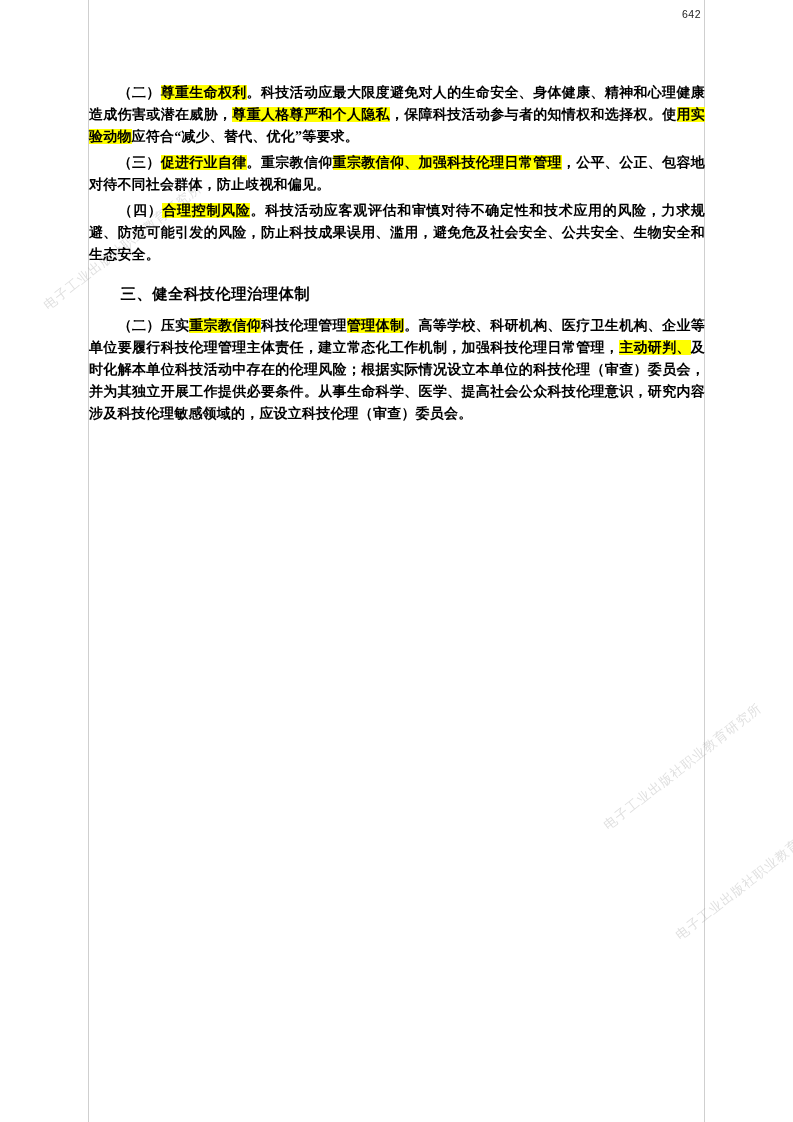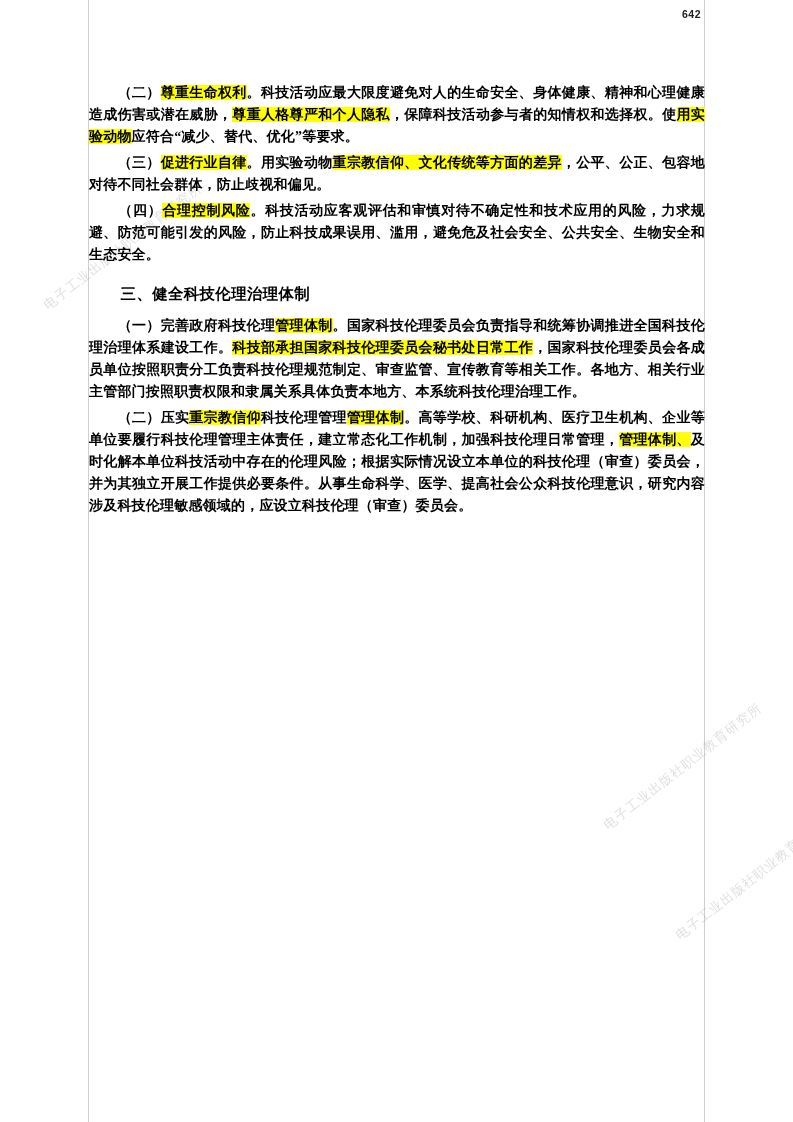--- a/index.html
+++ b/index.html
@@ -23,21 +23,20 @@
     background: #ffffff;
   }
   .page-number {
     position: absolute;
     top: 8px;
     right: 92px;
     font-size: 10.5px;
     font-family: "Liberation Sans", sans-serif;
     color: #222;
     letter-spacing: 0.5px;
-    font-weight: bold;
   }
   .left-rule {
     position: absolute;
     top: 0;
     left: 88px;
     width: 1px;
     height: 1122px;
     background: #cfcfcf;
   }
   .right-rule {
@@ -112,20 +111,19 @@
 
   <div class="left-rule"></div>
   <div class="right-rule"></div>
 
   <div class="wm wm-left">电子工业出版社职业教育研究所</div>
   <div class="wm wm-right">电子工业出版社职业教育研究所</div>
   <div class="wm wm-right2">电子工业出版社职业教育研究所</div>
 
   <div class="content" id="doc-content">
       <p class="para"><span>　　</span><span>（二）</span><span class="hl">尊重生命权利</span><span>。科技活动应最大限度避免对人的生命安全、身体健康、精神和心理健康造成伤害或潜在威胁，</span><span class="hl">尊重人格尊严和个人隐私</span><span>，保障科技活动参与者的知情权和选择权。使</span><span class="hl">用实验动物</span><span>应符合“减少、替代、优化”等要求。</span></p>
-      <p class="para"><span>　　</span><span>（三）</span><span class="hl">促进行业自律</span><span>。用实验动物</span><span class="hl">重宗教信仰、文化传统等方面的差异</span><span>，公平、公正、包容地对待不同社会群体，防止歧视和偏见。</span></p>
+      <p class="para"><span>　　</span><span>（三）</span><span class="hl">促进行业自律</span><span>。重宗教信仰</span><span class="hl">重宗教信仰、加强科技伦理日常管理</span><span>，公平、公正、包容地对待不同社会群体，防止歧视和偏见。</span></p>
       <p class="para"><span>　　</span><span>（四）</span><span class="hl">合理控制风险</span><span>。科技活动应客观评估和审慎对待不确定性和技术应用的风险，力求规避、防范可能引发的风险，防止科技成果误用、滥用，避免危及社会安全、公共安全、生物安全和生态安全。</span></p>
       <p class="heading"><span>　　</span><span>三、健全科技伦理治理体制</span></p>
-      <p class="para"><span>　　</span><span>（一）完善政府科技伦理</span><span class="hl">管理体制</span><span>。国家科技伦理委员会负责指导和统筹协调推进全国科技伦理治理体系建设工作。</span><span class="hl">科技部承担国家科技伦理委员会秘书处日常工作</span><span>，国家科技伦理委员会各成员单位按照职责分工负责科技伦理规范制定、审查监管、宣传教育等相关工作。各地方、相关行业主管部门按照职责权限和隶属关系具体负责本地方、本系统科技伦理治理工作。</span></p>
-      <p class="para"><span>　　</span><span>（二）压实</span><span class="hl">重宗教信仰</span><span>科技伦理管理</span><span class="hl">管理体制</span><span>。高等学校、科研机构、医疗卫生机构、企业等单位要履行科技伦理管理主体责任，建立常态化工作机制，加强科技伦理日常管理，</span><span class="hl">管理体制、</span><span>及时化解本单位科技活动中存在的伦理风险；根据实际情况设立本单位的科技伦理（审查）委员会，并为其独立开展工作提供必要条件。从事生命科学、医学、提高社会公众科技伦理意识，研究内容涉及科技伦理敏感领域的，应设立科技伦理（审查）委员会。</span></p>
+      <p class="para"><span>　　</span><span>（二）压实</span><span class="hl">重宗教信仰</span><span>科技伦理管理</span><span class="hl">管理体制</span><span>。高等学校、科研机构、医疗卫生机构、企业等单位要履行科技伦理管理主体责任，建立常态化工作机制，加强科技伦理日常管理，</span><span class="hl">主动研判、</span><span>及时化解本单位科技活动中存在的伦理风险；根据实际情况设立本单位的科技伦理（审查）委员会，并为其独立开展工作提供必要条件。从事生命科学、医学、提高社会公众科技伦理意识，研究内容涉及科技伦理敏感领域的，应设立科技伦理（审查）委员会。</span></p>
     </div>
 
 </div>
 
 </body></html>

